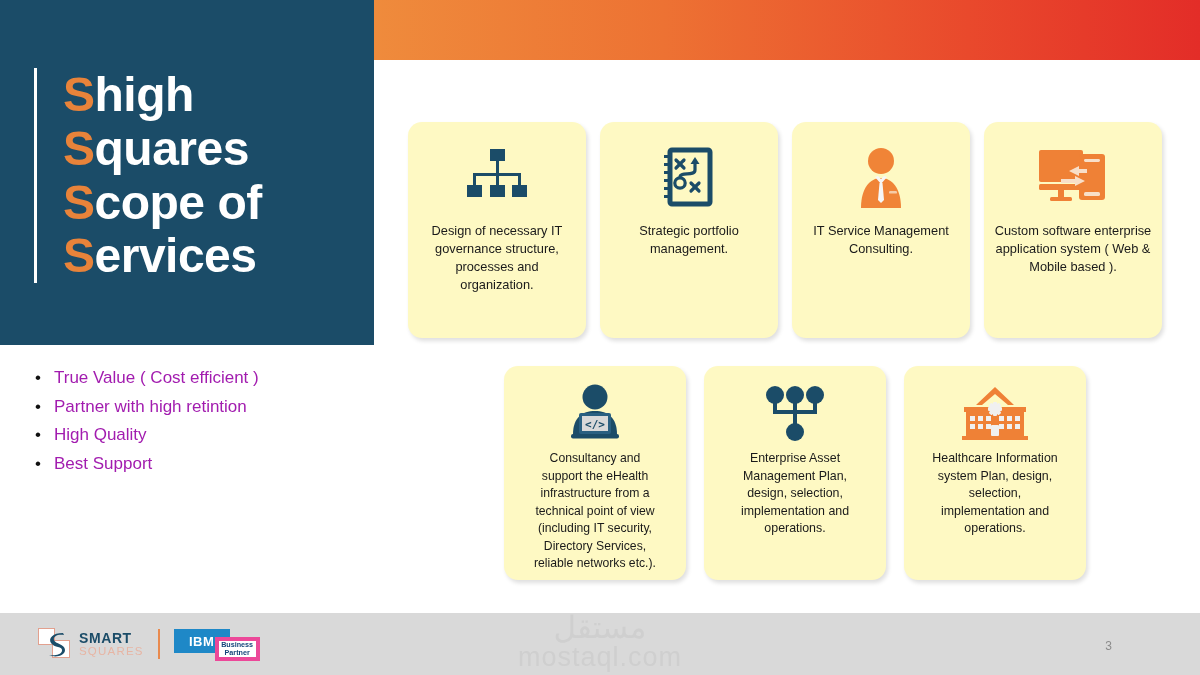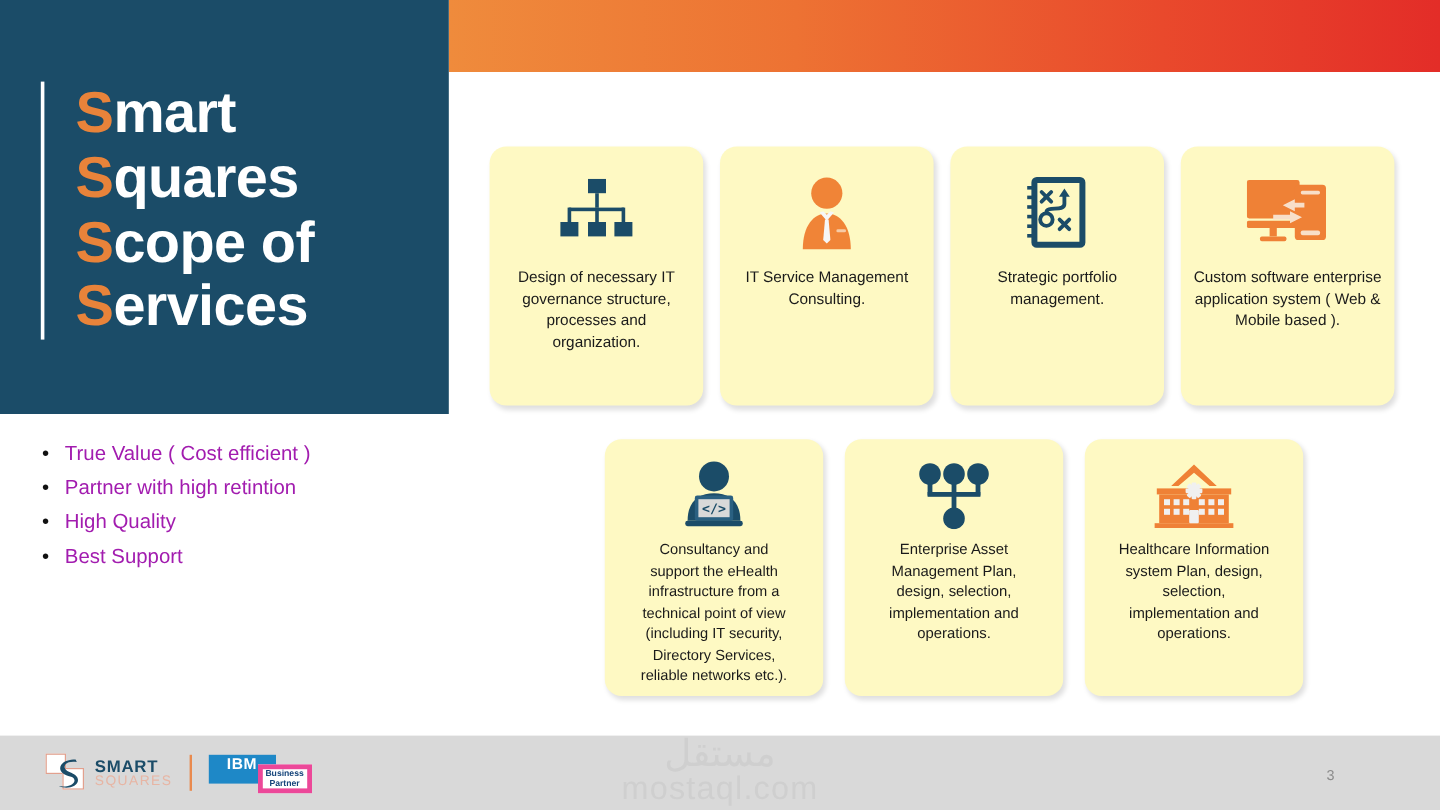--- a/index.html
+++ b/index.html
@@ -184,21 +184,21 @@
   .logo-divider {
     width: 2px; height: 30px;
     background: #e98a4e;
     margin: 0 14px;
   }
   .ibm-logo { position: relative; width: 86px; height: 34px; }
   .ibm-box {
     position: absolute; left: 0; top: 2px;
     width: 56px; height: 24px;
     background: #1e88c7;
-    display: flex; align-items: flex-start; justify-content: center;
+    display: flex; align-items: center; justify-content: center;
   }
   .ibm-letters {
     font-family: "Liberation Sans", sans-serif;
     font-size: 13px; font-weight: bold; color: #ffffff;
     letter-spacing: 0.5px;
   }
   .ibm-partner {
     position: absolute; left: 41px; top: 10px;
     width: 45px; height: 24px;
     background: #ffffff;
@@ -241,21 +241,21 @@
 <body>
 
 <div class="slide">
 
   <div class="topbar"></div>
 
   <div class="navy-panel">
     <div class="title-wrap">
       <div class="title-rule"></div>
       <div class="title-lines">
-        <div class="title-line"><span class="cap">S</span><span>mart</span></div>
+        <div class="title-line"><span class="cap">S</span><span>high</span></div>
         <div class="title-line"><span class="cap">S</span><span>quares</span></div>
         <div class="title-line"><span class="cap">S</span><span>cope of</span></div>
         <div class="title-line"><span class="cap">S</span><span>ervices</span></div>
       </div>
     </div>
   </div>
 
   <div class="bullets">
     <div class="bullet-row">
       <span class="bullet-dot">•</span>
@@ -286,35 +286,20 @@
           <rect x="46" y="36" width="15" height="12" fill="#1b4c68"></rect>
           <rect x="30" y="12" width="3" height="12" fill="#1b4c68"></rect>
           <rect x="8" y="24" width="46" height="3" fill="#1b4c68"></rect>
           <rect x="7" y="24" width="3" height="12" fill="#1b4c68"></rect>
           <rect x="30" y="24" width="3" height="12" fill="#1b4c68"></rect>
           <rect x="52" y="24" width="3" height="12" fill="#1b4c68"></rect>
         </svg>
       </div>
       <div class="card-text">
           <span>Design of necessary IT governance  structure, processes and organization.</span>
-        </div>
-    </div>
-
-    <div class="card">
-      <div class="card-icon">
-        <svg width="56" height="62" viewBox="0 0 56 62">
-          <circle cx="28" cy="15" r="13" fill="#f08437"></circle>
-          <path d="M8 62 C8 42 17 32 28 32 C39 32 48 42 48 62 Z" fill="#f08437"></path>
-          <path d="M22 31 L28 38 L34 31 L31 30 L28 33 L25 30 Z" fill="#f6f6f6"></path>
-          <path d="M26.5 37 L29.5 37 L31 54 L28 57 L25 54 Z" fill="#f6f6f6"></path>
-          <rect x="36" y="45" width="8" height="2.6" rx="1.2" fill="#f6cba6"></rect>
-        </svg>
-      </div>
-      <div class="card-text">
-          <span>IT  Service Management Consulting.</span>
         </div>
     </div>
 
     <div class="card">
       <div class="card-icon">
         <svg width="56" height="60" viewBox="0 0 56 60">
           <rect x="9" y="3" width="40" height="54" rx="2" fill="none" stroke="#1b4c68" stroke-width="5"></rect>
           <rect x="3" y="8" width="7" height="3" fill="#1b4c68"></rect>
           <rect x="3" y="16" width="7" height="3" fill="#1b4c68"></rect>
           <rect x="3" y="24" width="7" height="3" fill="#1b4c68"></rect>
@@ -327,20 +312,35 @@
             <line x1="30" y1="44" x2="38" y2="36"></line>
             <line x1="30" y1="36" x2="38" y2="44"></line>
             <path d="M19 30 C19 24 34 30 34 23 L34 14"></path>
           </g>
           <path d="M34 10 L38.5 17 L29.5 17 Z" fill="#1b4c68"></path>
           <circle cx="19" cy="36" r="5.2" fill="none" stroke="#1b4c68" stroke-width="3.2"></circle>
         </svg>
       </div>
       <div class="card-text">
           <span>Strategic portfolio management.</span>
+        </div>
+    </div>
+
+    <div class="card">
+      <div class="card-icon">
+        <svg width="56" height="62" viewBox="0 0 56 62">
+          <circle cx="28" cy="15" r="13" fill="#f08437"></circle>
+          <path d="M8 62 C8 42 17 32 28 32 C39 32 48 42 48 62 Z" fill="#f08437"></path>
+          <path d="M22 31 L28 38 L34 31 L31 30 L28 33 L25 30 Z" fill="#f6f6f6"></path>
+          <path d="M26.5 37 L29.5 37 L31 54 L28 57 L25 54 Z" fill="#f6f6f6"></path>
+          <rect x="36" y="45" width="8" height="2.6" rx="1.2" fill="#f6cba6"></rect>
+        </svg>
+      </div>
+      <div class="card-text">
+          <span>IT  Service Management Consulting.</span>
         </div>
     </div>
 
     <div class="card">
       <div class="card-icon">
         <svg width="68" height="58" viewBox="0 0 68 58">
           <rect x="0" y="2" width="44" height="32" rx="2" fill="#ef8136"></rect>
           <rect x="0" y="36" width="44" height="6" rx="1.5" fill="#ef8136"></rect>
           <rect x="19" y="42" width="6" height="7" fill="#ef8136"></rect>
           <rect x="11" y="49" width="22" height="4" rx="1.5" fill="#ef8136"></rect>

